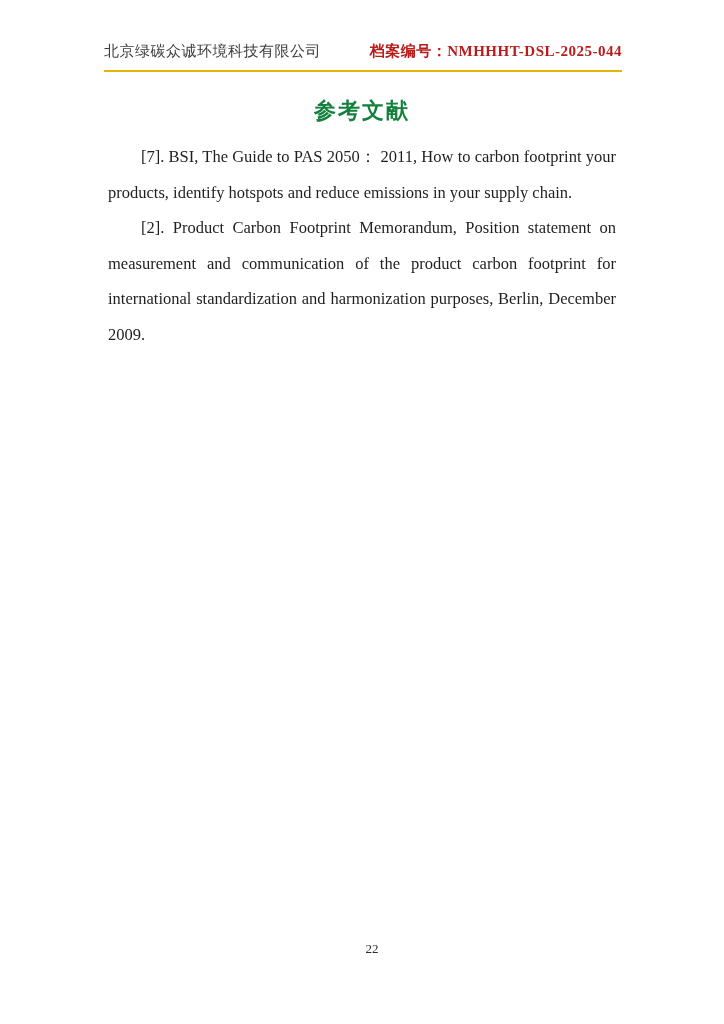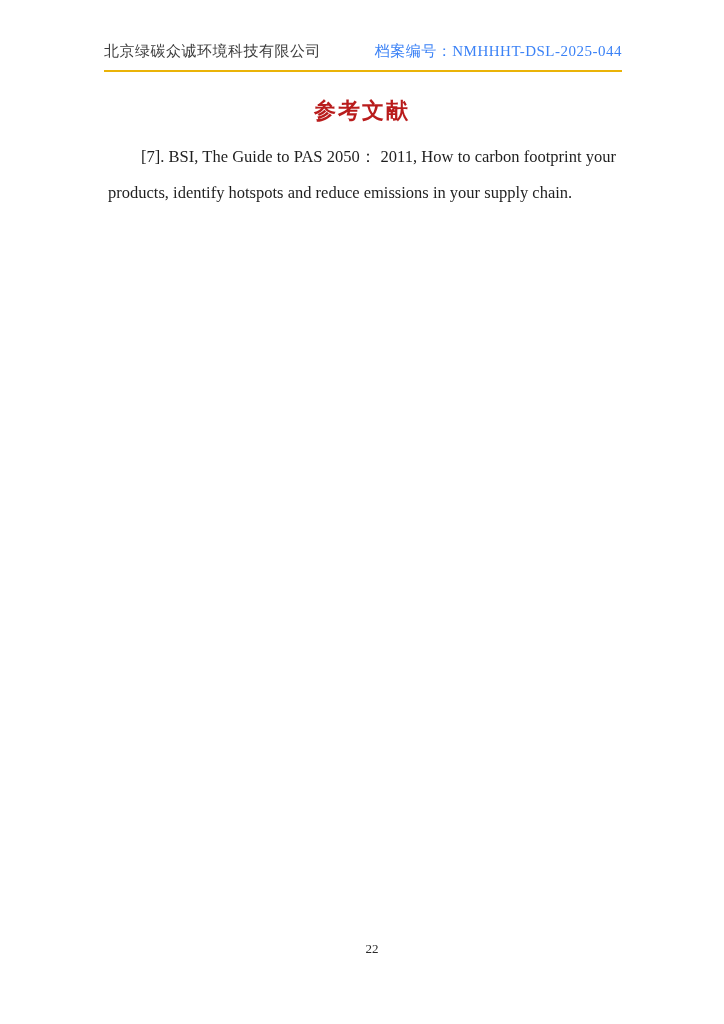--- a/index.html
+++ b/index.html
@@ -28,33 +28,33 @@
     border-bottom: 2px solid #eab308;
     font-size: 15px;
     color: #3c3c3c;
     letter-spacing: 0.5px;
     white-space: nowrap;
   }
   .header .company {
     font-weight: normal;
   }
   .header .docnum {
-    font-weight: normal;
-    color: #3b82f6;
+    font-weight: bold;
+    color: #b91c1c;
   }
   .title {
     position: absolute;
     top: 96px;
     left: 0;
     width: 100%;
     text-align: center;
     font-size: 22px;
     font-weight: bold;
     letter-spacing: 2px;
-    color: #b91c1c;
+    color: #15803d;
   }
   .content {
     position: absolute;
     left: 108px;
     top: 139px;
     width: 508px;
     font-size: 16.5px;
     line-height: 35.5px;
     text-align: justify;
     color: #1f1f1f;
@@ -80,19 +80,20 @@
 
   <div class="header">
     <span class="company">北京绿碳众诚环境科技有限公司</span>
     <span class="docnum">档案编号：NMHHHT-DSL-2025-044</span>
   </div>
 
   <div class="title">参考文献</div>
 
   <div class="content">
     <p>[7]. BSI, The Guide to PAS 2050： 2011, How to carbon footprint your products, identify hotspots and reduce emissions in your supply chain.</p>
+    <p>[2]. Product Carbon Footprint Memorandum, Position statement on measurement and communication of the product carbon footprint for international standardization and harmonization purposes, Berlin, December 2009.</p>
   </div>
 
   <div class="footer">
     <span>22</span>
   </div>
 
 </div>
 
 </body></html>

